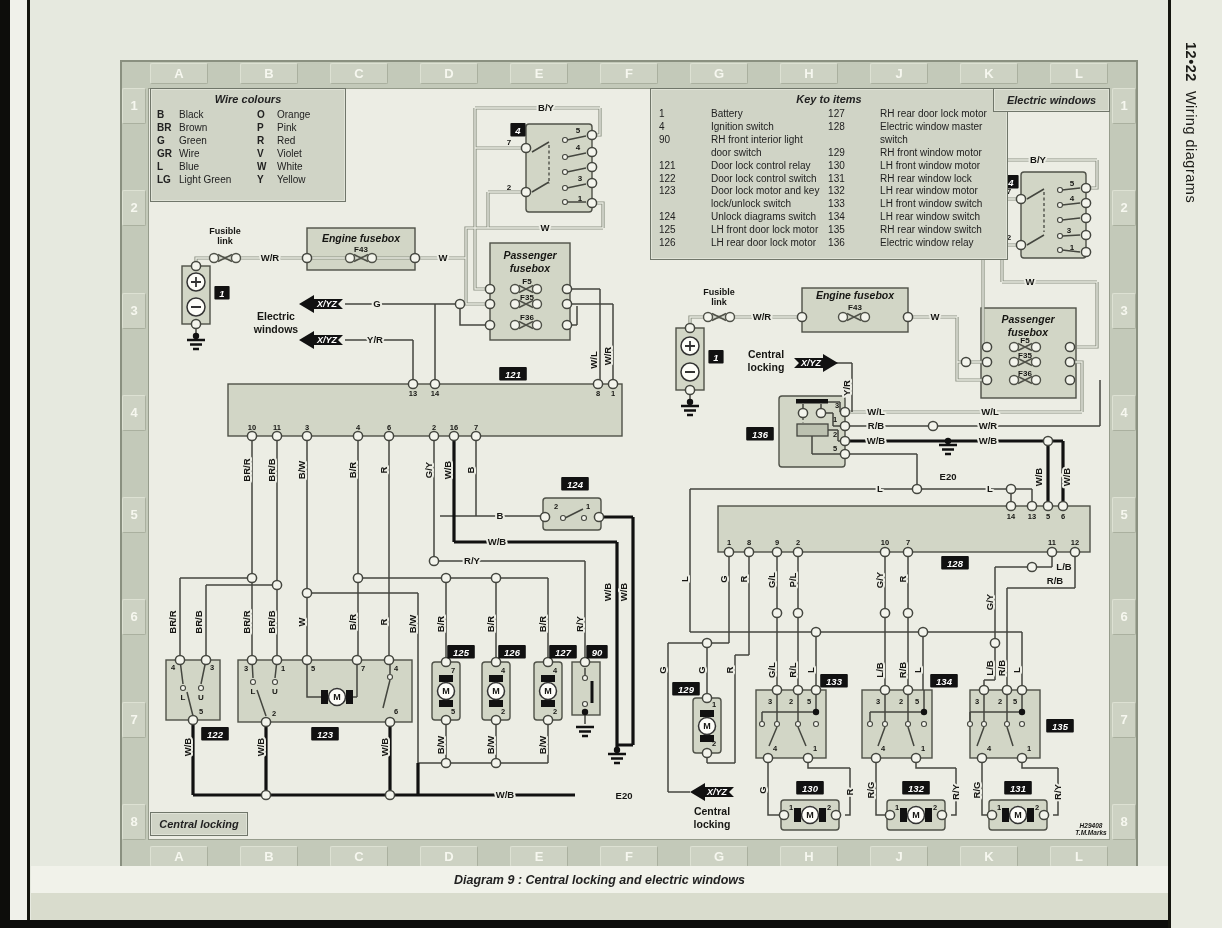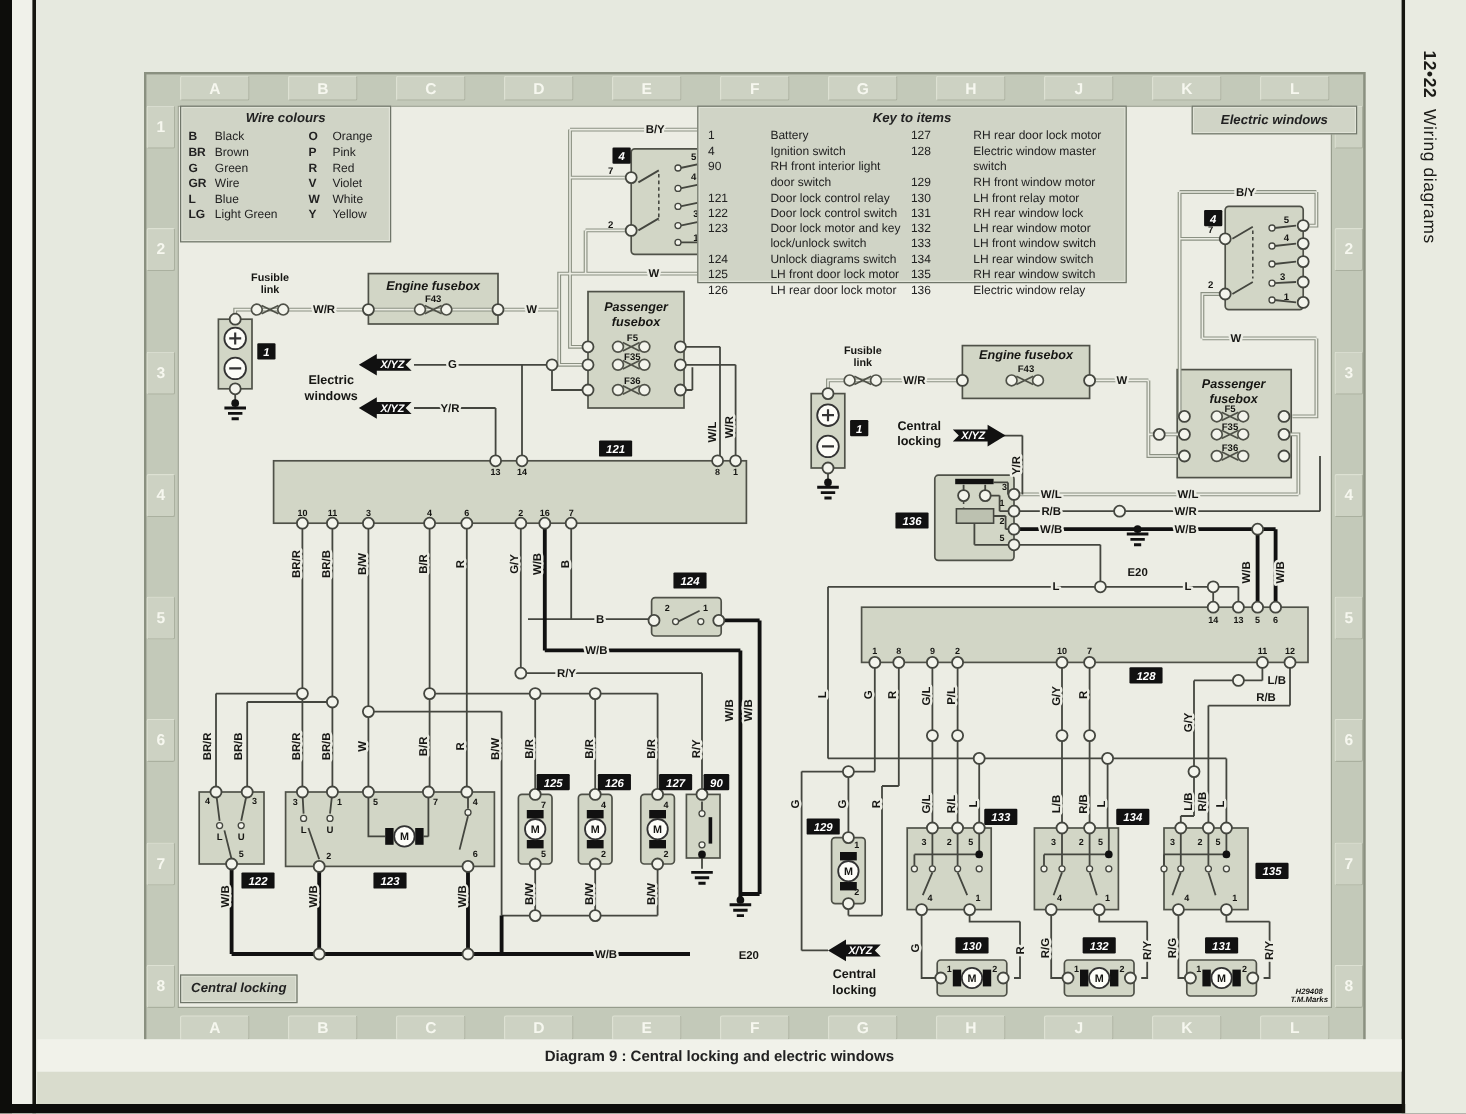--- a/index.html
+++ b/index.html
@@ -9,21 +9,21 @@
   
   #edge-black-left{left:0;top:0;width:10px;height:928px;background:#0d0d0b;}
   #edge-light{left:10px;top:0;width:17px;height:928px;background:#f0f1ea;}
   #edge-line{left:27px;top:0;width:3px;height:928px;background:#15150f;}
   #sidebar-line{left:1168px;top:0;width:3px;height:928px;background:#15150f;}
   #sidebar{left:1171px;top:0;width:51px;height:928px;background:#e9ebe1;}
   #sidebar-text{position:absolute;left:12px;top:42px;writing-mode:vertical-rl;
     font-size:14.5px;color:#1c1c18;letter-spacing:.5px;white-space:nowrap;}
   #sidebar-text b{font-weight:bold;}
   #caption-strip{left:31px;top:866px;width:1137px;height:27px;background:#f1f2ea;
-     display:flex;align-items:center;justify-content:center;}
+     display:flex;align-items:center;justify-content:center;font-style:italic;}
   #caption-strip span{font-size:12.5px;font-weight:bold;color:#222;}
   #bottom-band{left:31px;top:893px;width:1137px;height:27px;background:#d9dccd;}
   #bottom-black{left:0;top:920px;width:1222px;height:8px;background:#0d0d0b;}
   
   #frame{left:120px;top:60px;width:1018px;height:810px;background:#c3c9b9;
      border:2px solid #8a9080;box-sizing:border-box;}
   #inner{left:148px;top:88px;width:962px;height:752px;background:#ecede4;
      border:1px solid #969c8c;box-sizing:border-box;}
   .tabrow{display:flex;justify-content:space-between;}
   #tabs-top{left:150px;top:63px;width:958px;height:21px;}
@@ -31,36 +31,36 @@
   .tabcol{display:flex;flex-direction:column;justify-content:space-between;}
   #tabs-left{left:122px;top:88px;width:24px;height:752px;}
   #tabs-right{left:1112px;top:88px;width:24px;height:752px;}
   .tab{background:#cdd2c3;border:1px solid #aab09f;border-top-color:#dde1d3;border-left-color:#dde1d3;
      color:#f6f7ef;font-weight:bold;text-align:center;border-radius:2px;}
   .tab.lt{width:56px;height:19px;font-size:13px;line-height:19px;}
   .tab.num{width:22px;height:34px;font-size:13px;line-height:34px;}
   
   .greybox{background:#d0d4c6;border:1px solid #70766a;box-shadow:inset 0 0 0 1px #e0e3d7;
      box-sizing:border-box;color:#222;}
-  #wire-colours{left:150px;top:88px;width:176px;height:114px;padding:3px 6px;}
+  #wire-colours{left:150px;top:88px;width:196px;height:114px;padding:3px 6px;}
   #wire-colours h3, #key-items h3{margin:1px 0 3px 0;text-align:center;font-size:11px;
      font-style:italic;font-weight:bold;}
   #wc-grid{display:grid;grid-template-columns:22px 78px 20px auto;font-size:10px;line-height:13px;}
   #wc-grid b{font-weight:bold;}
-  #key-items{left:581px;top:88px;width:358px;height:148px;padding:3px 8px;}
+  #key-items{left:650px;top:88px;width:358px;height:172px;padding:3px 8px;}
   #ki-cols{display:flex;gap:6px;}
   .ki-col{font-size:10px;line-height:12.9px;}
   .ki-col.left{width:168px;}
   .ki-col.right{width:176px;}
   .ki-item{display:flex;}
   .ki-num{width:24px;flex:none;}
   .ki-label{flex:1;margin-left:28px;}
   .tagbox{display:flex;align-items:center;justify-content:center;
      font-size:11px;font-weight:bold;font-style:italic;}
-  #tag-electric{left:993px;top:88px;width:138px;height:24px;}
+  #tag-electric{left:993px;top:88px;width:117px;height:24px;}
   #tag-central{left:150px;top:812px;width:98px;height:24px;}
   #svg-root{left:0;top:0;}
 </style>
 </head>
 <body>
 
 <div id="page">
 
   <div class="abs" id="edge-black-left"></div>
   <div class="abs" id="edge-light"></div>
@@ -773,21 +773,21 @@
             <span class="ki-label">Electric window master switch</span>
           </div>
 
           <div class="ki-item">
             <span class="ki-num">129</span>
             <span class="ki-label">RH front window motor</span>
           </div>
 
           <div class="ki-item">
             <span class="ki-num">130</span>
-            <span class="ki-label">LH front relay motor</span>
+            <span class="ki-label">LH front window motor</span>
           </div>
 
           <div class="ki-item">
             <span class="ki-num">131</span>
             <span class="ki-label">RH rear window lock</span>
           </div>
 
           <div class="ki-item">
             <span class="ki-num">132</span>
             <span class="ki-label">LH rear window motor</span>

